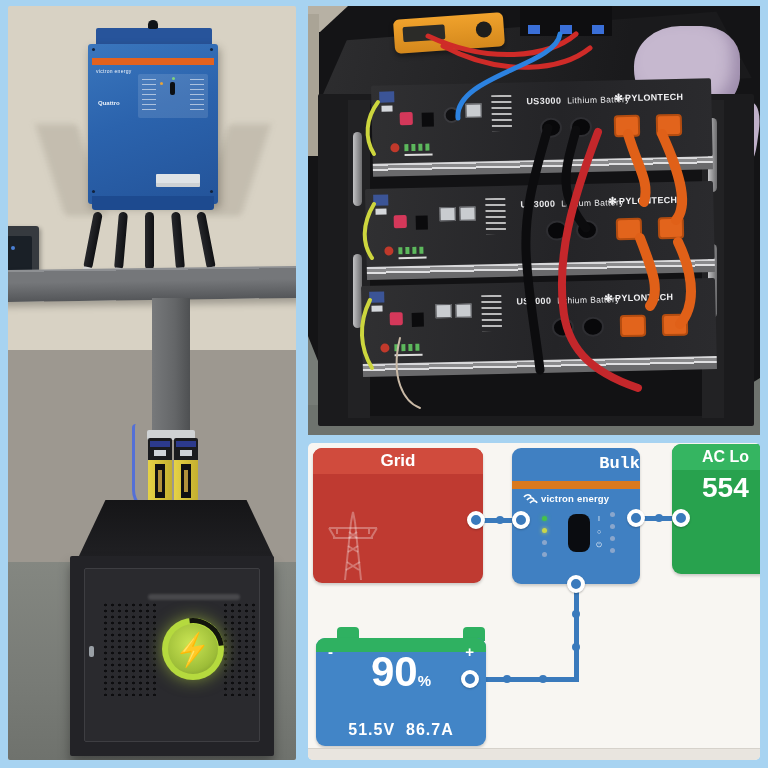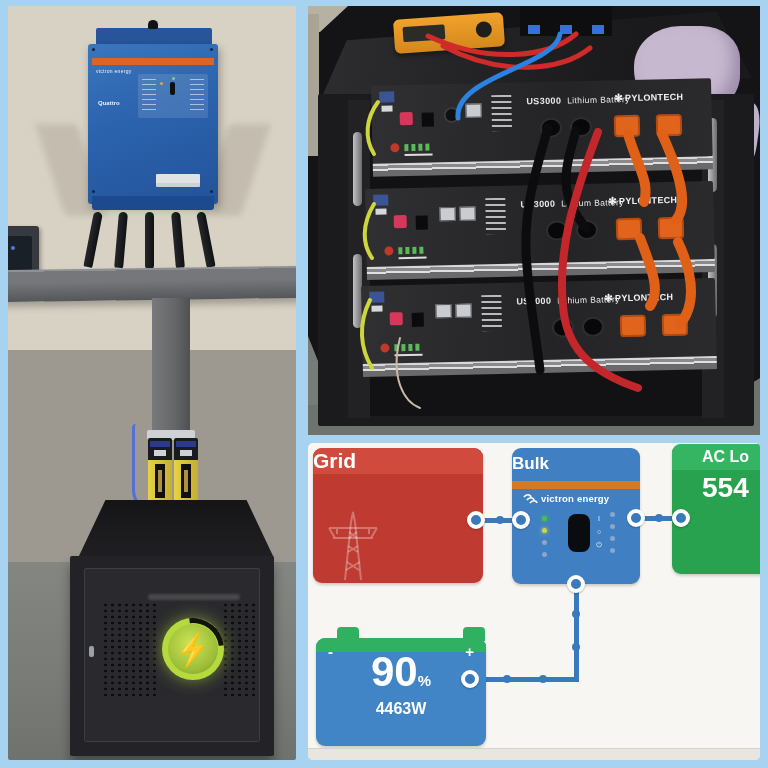--- a/index.html
+++ b/index.html
@@ -113,28 +113,28 @@
   .topdev .tab{position:absolute;bottom:2px;width:12px;height:9px;background:#3a6fd8;}
   .cloth{left:326px;top:20px;width:106px;height:92px;background:#c6b8cf;border-radius:46% 38% 50% 55%;
       box-shadow:inset -8px -8px 14px rgba(120,100,140,.5);}
   .cloth2{left:424px;top:96px;width:26px;height:68px;background:#bfb0c9;border-radius:40%;transform:rotate(8deg);}
 
   
   #panel-ui{left:308px;top:443px;width:452px;height:317px;background:#f8f6f2;border-radius:5px;}
   .card{position:absolute;border-radius:9px;box-shadow:0 2px 3px rgba(0,0,0,.18);}
   #grid-card{left:5px;top:5px;width:170px;height:135px;background:#bf3a31;}
   #grid-card .hdr{position:absolute;left:0;top:0;width:100%;height:26px;background:#d04b3d;border-radius:9px 9px 0 0;
-      color:#fff;font-weight:bold;font-size:21px;text-align:left;line-height:26px;}
+      color:#fff;font-weight:bold;font-size:17px;text-align:center;line-height:26px;}
   #grid-card .val{position:absolute;left:0;top:28px;width:100%;text-align:center;color:#fff;font-size:30px;font-weight:bold;letter-spacing:1px;}
   #ac-card{left:364px;top:1px;width:112px;height:130px;background:#28a24e;border-radius:9px 0 0 9px;}
   #ac-card .hdr{position:absolute;left:0;top:0;width:100%;height:26px;background:#35b561;border-radius:9px 0 0 0;
       color:#fff;font-weight:bold;font-size:16px;line-height:26px;padding-left:30px;}
   #ac-card .val{position:absolute;left:30px;top:28px;color:#fff;font-size:28px;font-weight:bold;}
   #bulk-card{left:204px;top:5px;width:128px;height:136px;background:#4080c2;}
-  #bulk-card .ttl{position:absolute;left:0;top:6px;width:100%;text-align:left;color:#fff;font-weight:bold;font-size:17px;}
+  #bulk-card .ttl{position:absolute;left:0;top:6px;width:100%;text-align:right;color:#fff;font-weight:bold;font-size:17px;font-family:Liberation Mono, monospace;}
   #bulk-card .stripe{position:absolute;left:0;top:33px;width:100%;height:8px;background:#d9791e;}
   #bulk-card .brandrow{position:absolute;left:10px;top:45px;color:#fff;font-size:9.5px;font-weight:bold;letter-spacing:.2px;}
   .ledcol .d{position:absolute;width:5px;height:5px;border-radius:50%;}
   .gxswitch{position:absolute;left:56px;top:66px;width:22px;height:38px;background:#0a0c10;border-radius:8px;}
   .swmarks{position:absolute;left:82px;top:64px;color:#e8eef6;font-size:7px;line-height:13px;text-align:center;width:10px;}
   #batt-card{left:8px;top:195px;width:170px;height:108px;background:#4285c7;}
   #batt-card .cap{position:absolute;top:0;left:0;width:100%;height:14px;background:#2fb161;border-radius:9px 9px 0 0;}
   .batt-term{position:absolute;top:184px;width:22px;height:14px;background:#2fb161;border-radius:4px 4px 0 0;}
   #batt-card .sign{position:absolute;top:5px;color:#fff;font-size:15px;font-weight:bold;}
   #batt-card .socrow{position:absolute;left:0;top:10px;width:100%;text-align:center;color:#fff;}
@@ -430,21 +430,23 @@
 
     <div class="batt-term" style="left:29px;"></div>
     <div class="batt-term" style="left:155px;"></div>
     <div class="card" id="batt-card">
       <div class="cap"></div>
       <div class="sign" style="left:12px;">-</div>
       <div class="sign" style="right:12px;">+</div>
       <div class="socrow">
         <span class="soc">90</span><span class="socu">%</span>
       </div>
-      <div class="pw">4463W</div>
+      <div class="va">
+        <span>51.5V</span>&nbsp;&nbsp;<span>86.7A</span>
+      </div>
     </div>
 
     <div class="ring" style="left:159px;top:68px;"></div>
     <div class="ring" style="left:204px;top:68px;"></div>
     <div class="ring" style="left:319px;top:66px;"></div>
     <div class="ring" style="left:364px;top:66px;"></div>
     <div class="ring" style="left:259px;top:132px;"></div>
     <div class="ring" style="left:153px;top:227px;"></div>
 
     <div class="ui-footer"></div>

